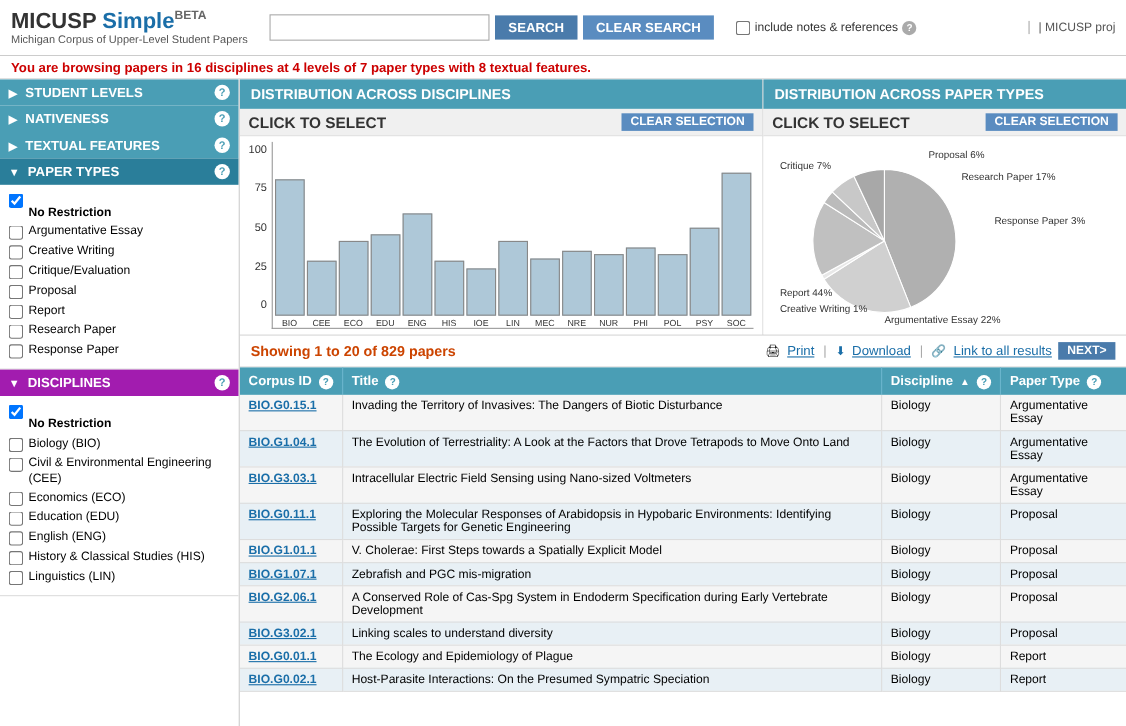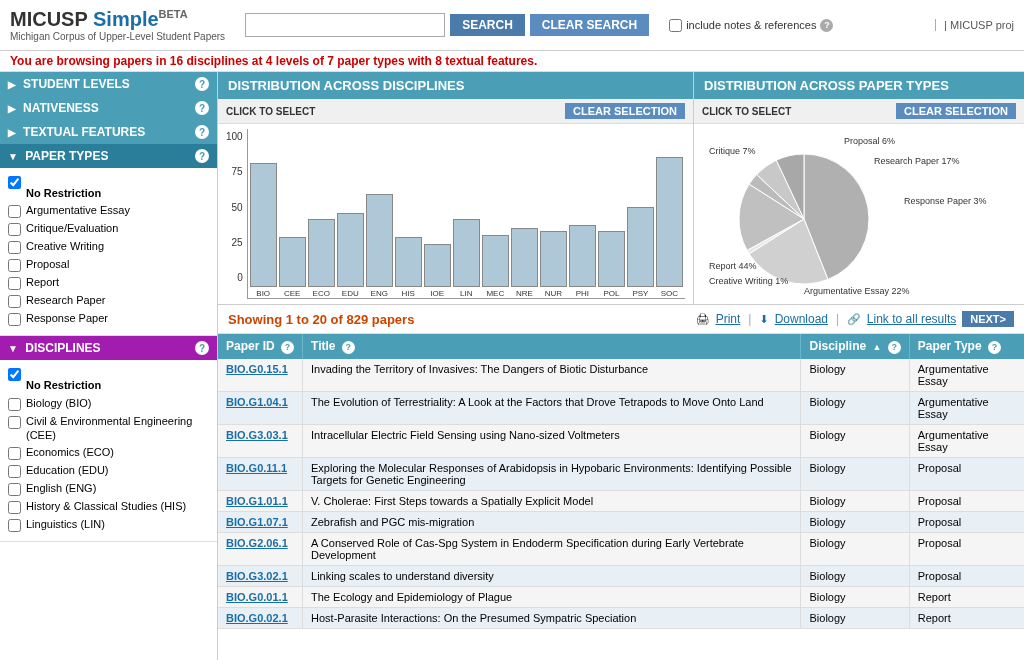--- a/index.html
+++ b/index.html
@@ -165,21 +165,21 @@
     }
     .dist-panel-subheader {
       display: flex;
       align-items: center;
       justify-content: space-between;
       padding: 4px 8px;
       background: #f0f0f0;
       border-bottom: 1px solid #ddd;
     }
     .click-to-select {
-      font-size: 10px;
+      font-size: 14px;
       font-weight: bold;
       color: #333;
       text-align: right;
     }
     .clear-selection-btn {
       padding: 2px 8px;
       background: #5a8cc0;
       color: white;
       border: none;
       font-size: 11px;
@@ -384,25 +384,25 @@
       <div class="checkbox-item">
         <input type="checkbox" checked="" style="">
         <label class="no-restriction">No Restriction</label>
       </div>
       <div class="checkbox-item">
         <input type="checkbox" style="">
         <label>Argumentative Essay</label>
       </div>
       <div class="checkbox-item">
         <input type="checkbox" style="">
+        <label>Creative Writing</label>
+      </div>
+      <div class="checkbox-item">
+        <input type="checkbox" style="">
         <label>Critique/Evaluation</label>
-      </div>
-      <div class="checkbox-item">
-        <input type="checkbox" style="">
-        <label>Creative Writing</label>
       </div>
       <div class="checkbox-item">
         <input type="checkbox" style="">
         <label>Proposal</label>
       </div>
       <div class="checkbox-item">
         <input type="checkbox" style="">
         <label>Report</label>
       </div>
       <div class="checkbox-item">
@@ -583,21 +583,21 @@
         <span style="font-size:11px;">🔗</span>
         <span class="results-action-link">Link to all results</span>
         <button class="next-btn">NEXT&gt;</button>
       </div>
     </div>
 
     <table id="results-table">
       <thead>
         <tr>
           <th>
-            <span>Paper ID</span>
+            <span>Corpus ID</span>
             <span class="help-icon">?</span>
           </th>
           <th>
             <span>Title</span>
             <span class="help-icon">?</span>
           </th>
           <th>
             <span>Discipline</span>
             <span class="sort-icon">▲</span>
             <span class="help-icon">?</span>

